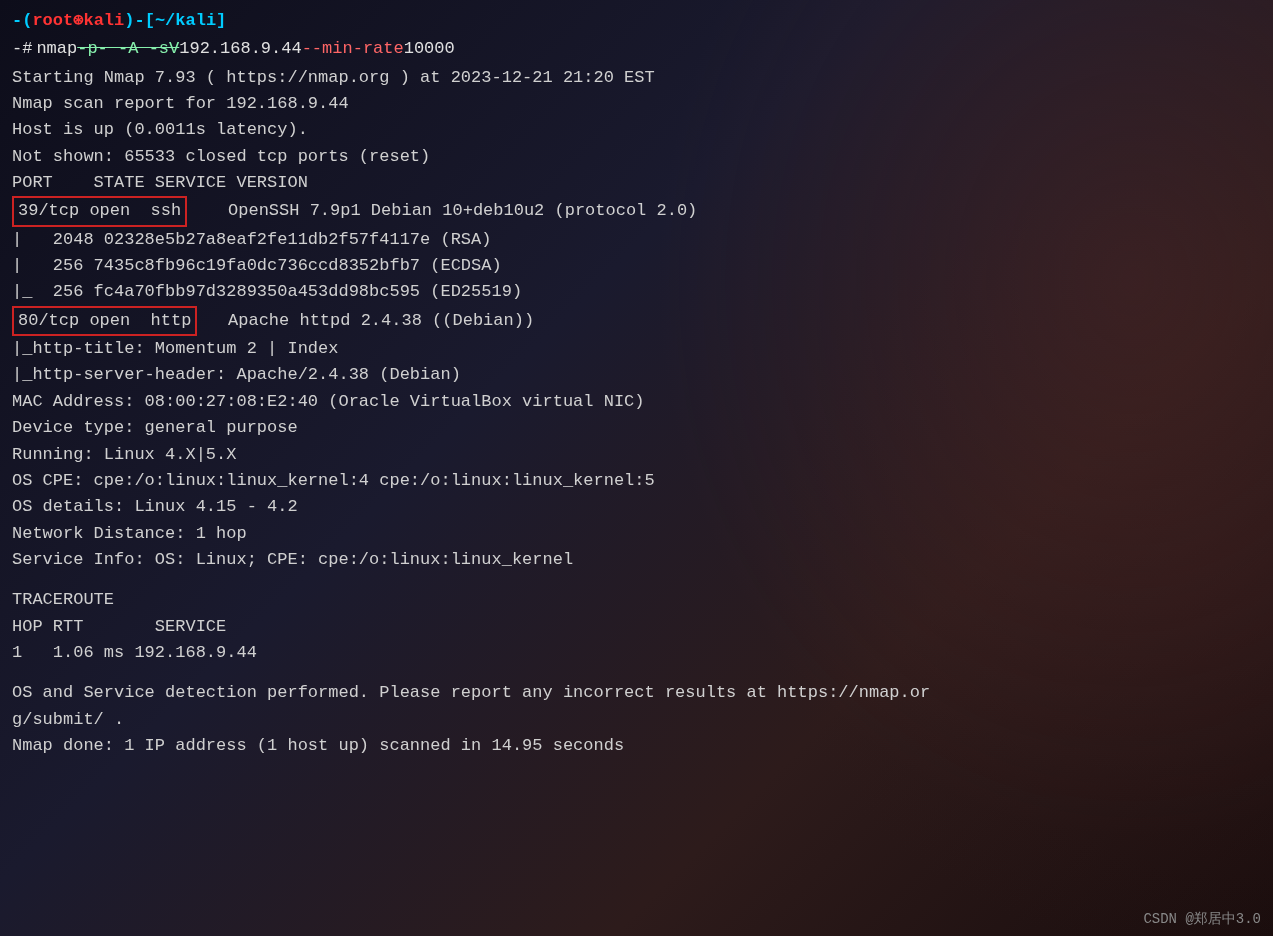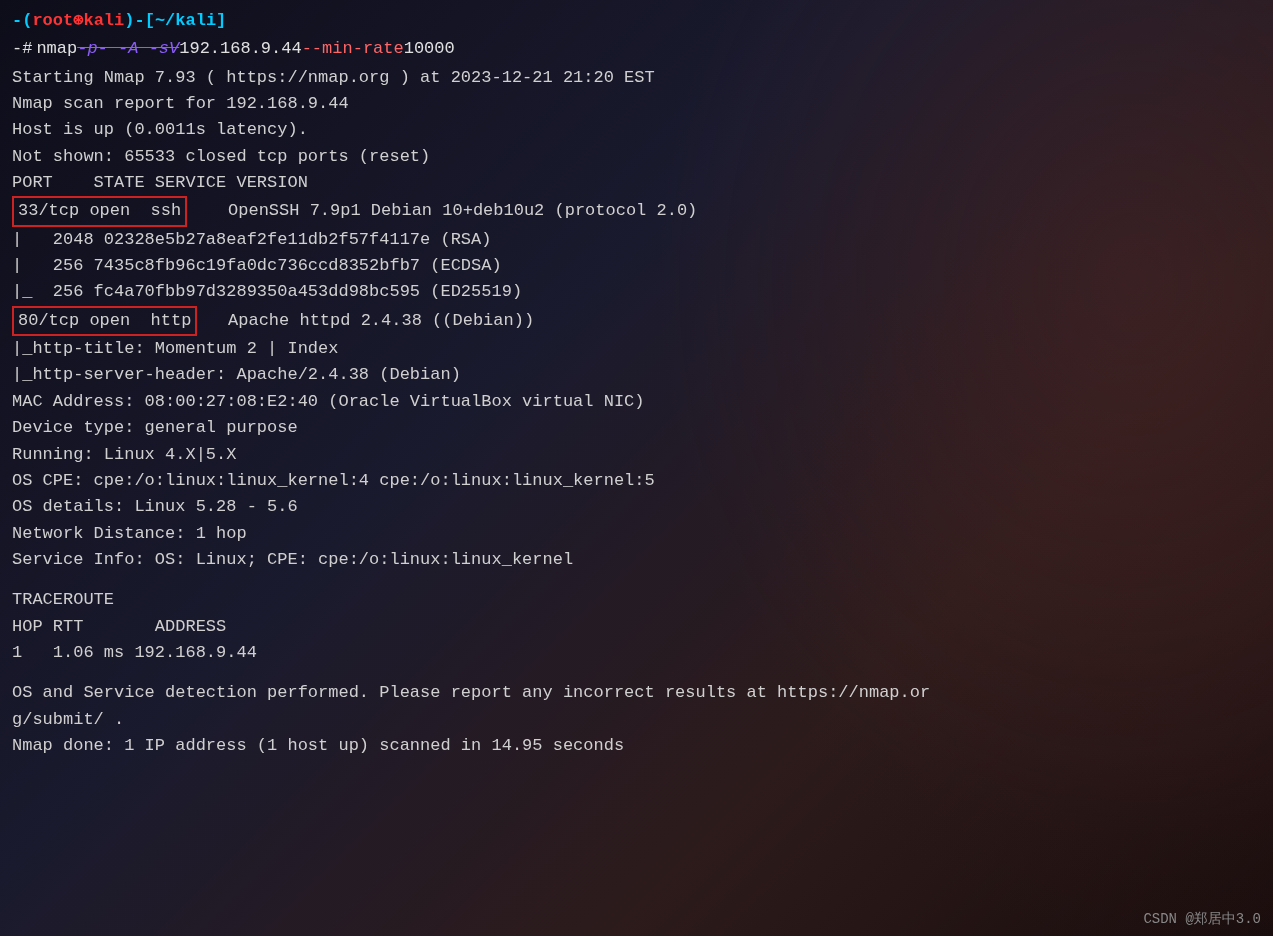--- a/index.html
+++ b/index.html
@@ -91,23 +91,22 @@
     .prompt-hash {
       color: #e0e0e0;
       margin-right: 4px;
     }
 
     .cmd-nmap {
       color: #e0e0e0;
     }
 
     .cmd-flag {
-      color: #8b5cf6;
+      color: #86efac;
       text-decoration: line-through;
-      font-style: italic;
     }
 
     .cmd-minrate {
       color: #ff6666;
     }
 
     .line {
       display: block;
       white-space: pre;
     }
@@ -164,42 +163,42 @@
       <span class="cmd-minrate">--min-rate</span>
       <span class="cmd-nmap"> 10000</span>
   </div>
 
   <span class="line text-normal">Starting Nmap 7.93 ( https://nmap.org ) at 2023-12-21 21:20 EST</span>
   <span class="line text-normal">Nmap scan report for 192.168.9.44</span>
   <span class="line text-normal">Host is up (0.0011s latency).</span>
   <span class="line text-normal">Not shown: 65533 closed tcp ports (reset)</span>
   <span class="line text-normal">PORT    STATE SERVICE VERSION</span>
 
-  <span class="line text-normal"><span class="port-highlight">33/tcp open  ssh</span><span>    OpenSSH 7.9p1 Debian 10+deb10u2 (protocol 2.0)</span></span>
+  <span class="line text-normal"><span class="port-highlight">39/tcp open  ssh</span><span>    OpenSSH 7.9p1 Debian 10+deb10u2 (protocol 2.0)</span></span>
 
   <span class="line text-normal">|   2048 02328e5b27a8eaf2fe11db2f57f4117e (RSA)</span>
   <span class="line text-normal">|   256 7435c8fb96c19fa0dc736ccd8352bfb7 (ECDSA)</span>
   <span class="line text-normal">|_  256 fc4a70fbb97d3289350a453dd98bc595 (ED25519)</span>
 
   <span class="line text-normal"><span class="port-highlight">80/tcp open  http</span><span>   Apache httpd 2.4.38 ((Debian))</span></span>
 
   <span class="line text-normal">|_http-title: Momentum 2 | Index</span>
   <span class="line text-normal">|_http-server-header: Apache/2.4.38 (Debian)</span>
   <span class="line text-normal">MAC Address: 08:00:27:08:E2:40 (Oracle VirtualBox virtual NIC)</span>
   <span class="line text-normal">Device type: general purpose</span>
   <span class="line text-normal">Running: Linux 4.X|5.X</span>
   <span class="line text-normal">OS CPE: cpe:/o:linux:linux_kernel:4 cpe:/o:linux:linux_kernel:5</span>
-  <span class="line text-normal">OS details: Linux 5.28 - 5.6</span>
+  <span class="line text-normal">OS details: Linux 4.15 - 4.2</span>
   <span class="line text-normal">Network Distance: 1 hop</span>
   <span class="line text-normal">Service Info: OS: Linux; CPE: cpe:/o:linux:linux_kernel</span>
 
   <div class="section-gap"></div>
 
   <span class="line text-normal">TRACEROUTE</span>
-  <span class="line text-normal">HOP RTT       ADDRESS</span>
+  <span class="line text-normal">HOP RTT       SERVICE</span>
   <span class="line text-normal">1   1.06 ms 192.168.9.44</span>
 
   <div class="section-gap"></div>
 
   <span class="line text-normal">OS and Service detection performed. Please report any incorrect results at https://nmap.or</span>
   <span class="line text-normal">g/submit/ .</span>
   <span class="line text-normal">Nmap done: 1 IP address (1 host up) scanned in 14.95 seconds</span>
 </div>
 
 <div class="watermark">CSDN @郑居中3.0</div>

